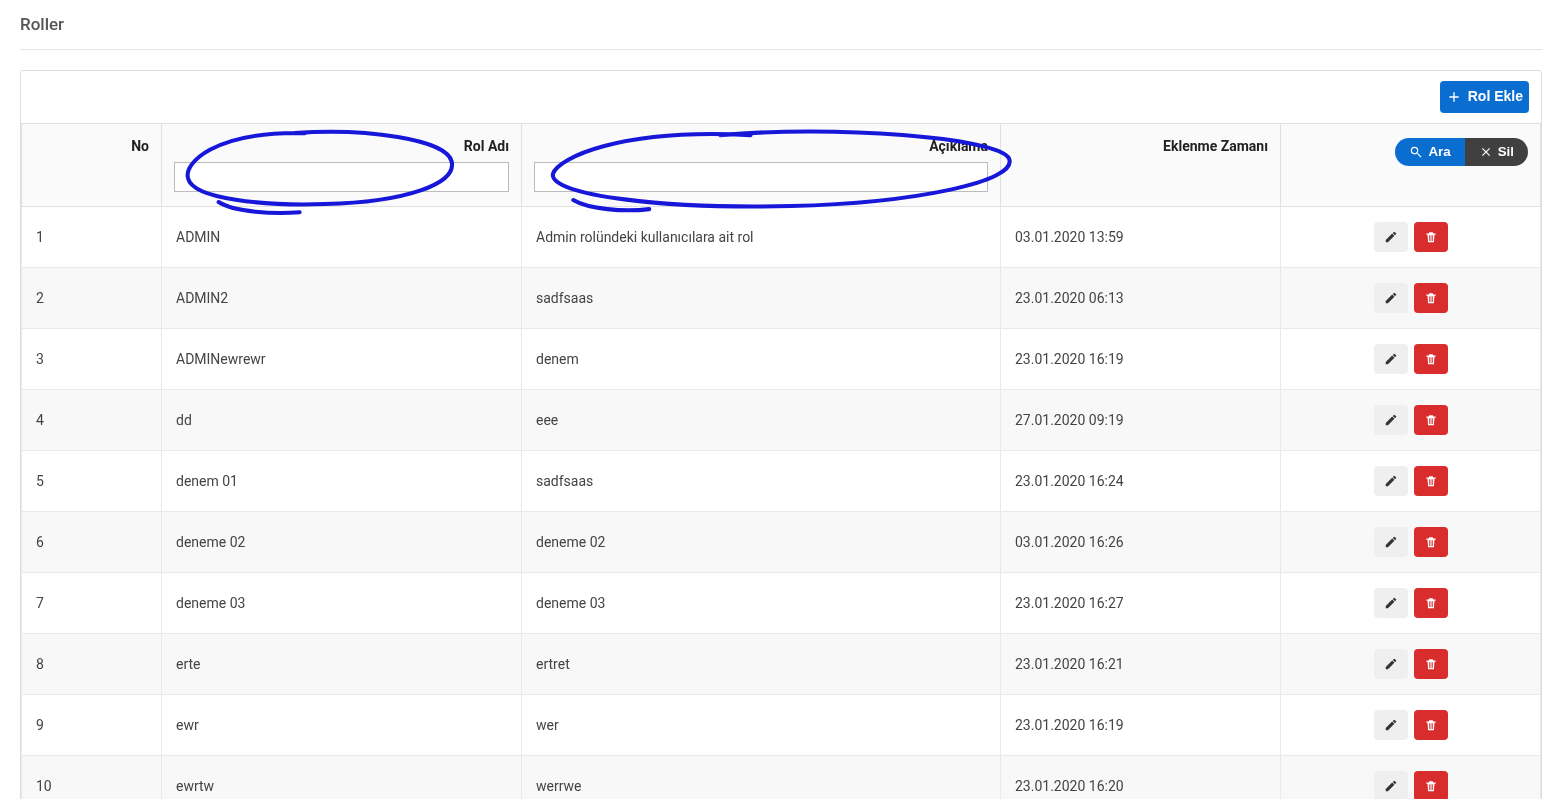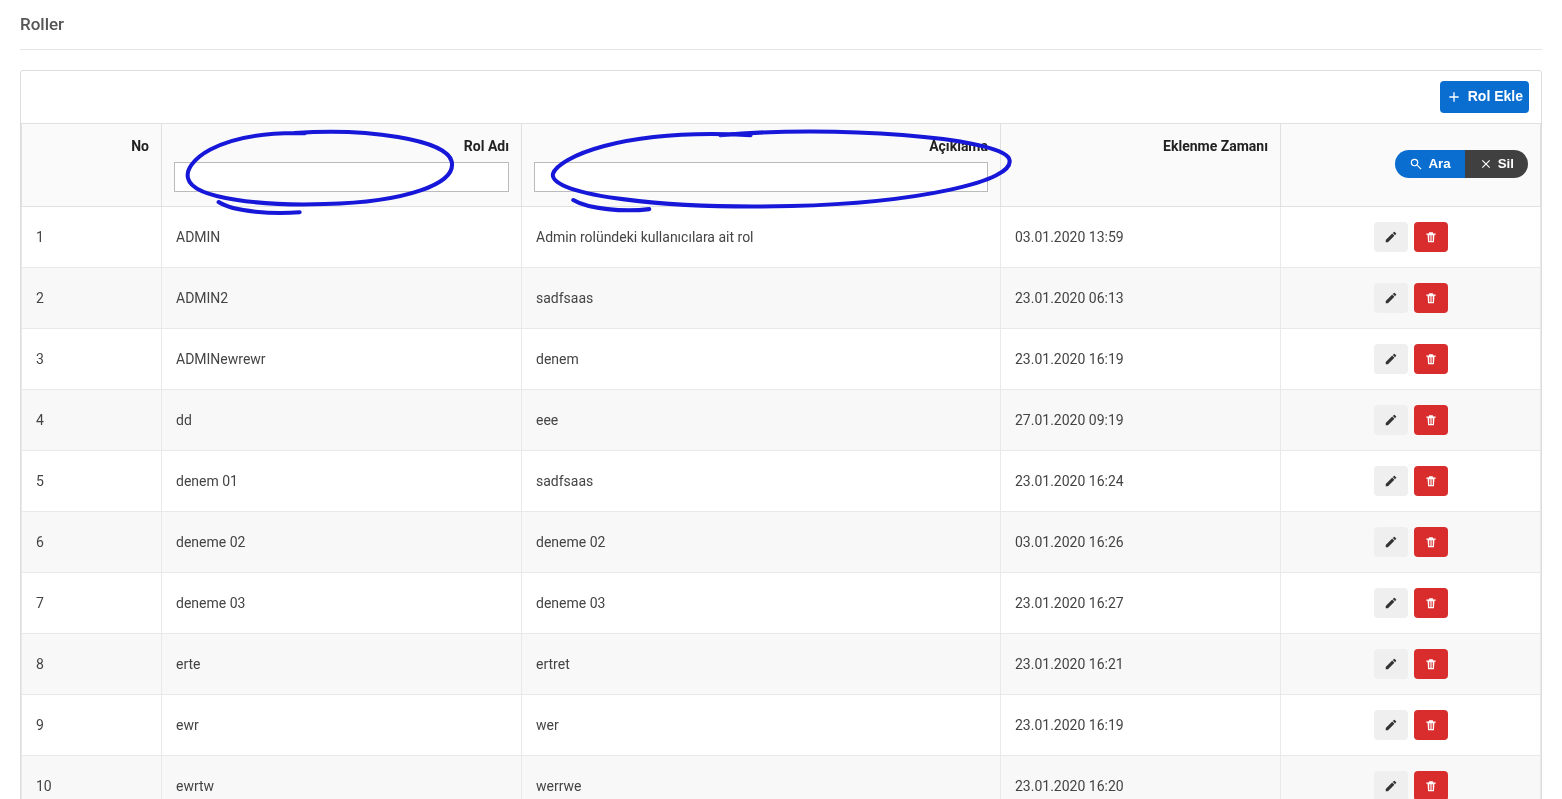--- a/index.html
+++ b/index.html
@@ -70,21 +70,20 @@
       border:1px solid #bbb;
       background:#fff;
       font-size:14px;
     }
     .filter-pill {
       display:inline-flex;
       align-items:stretch;
       border-radius:16px;
       overflow:hidden;
       font-size:14px;
-      margin-top:12px;
     }
     .pill-seg {
       display:inline-flex;
       align-items:center;
       gap:5px;
       padding:7px 14px;
       color:#fff;
       border:none;
       cursor:pointer;
       font-weight:600;

